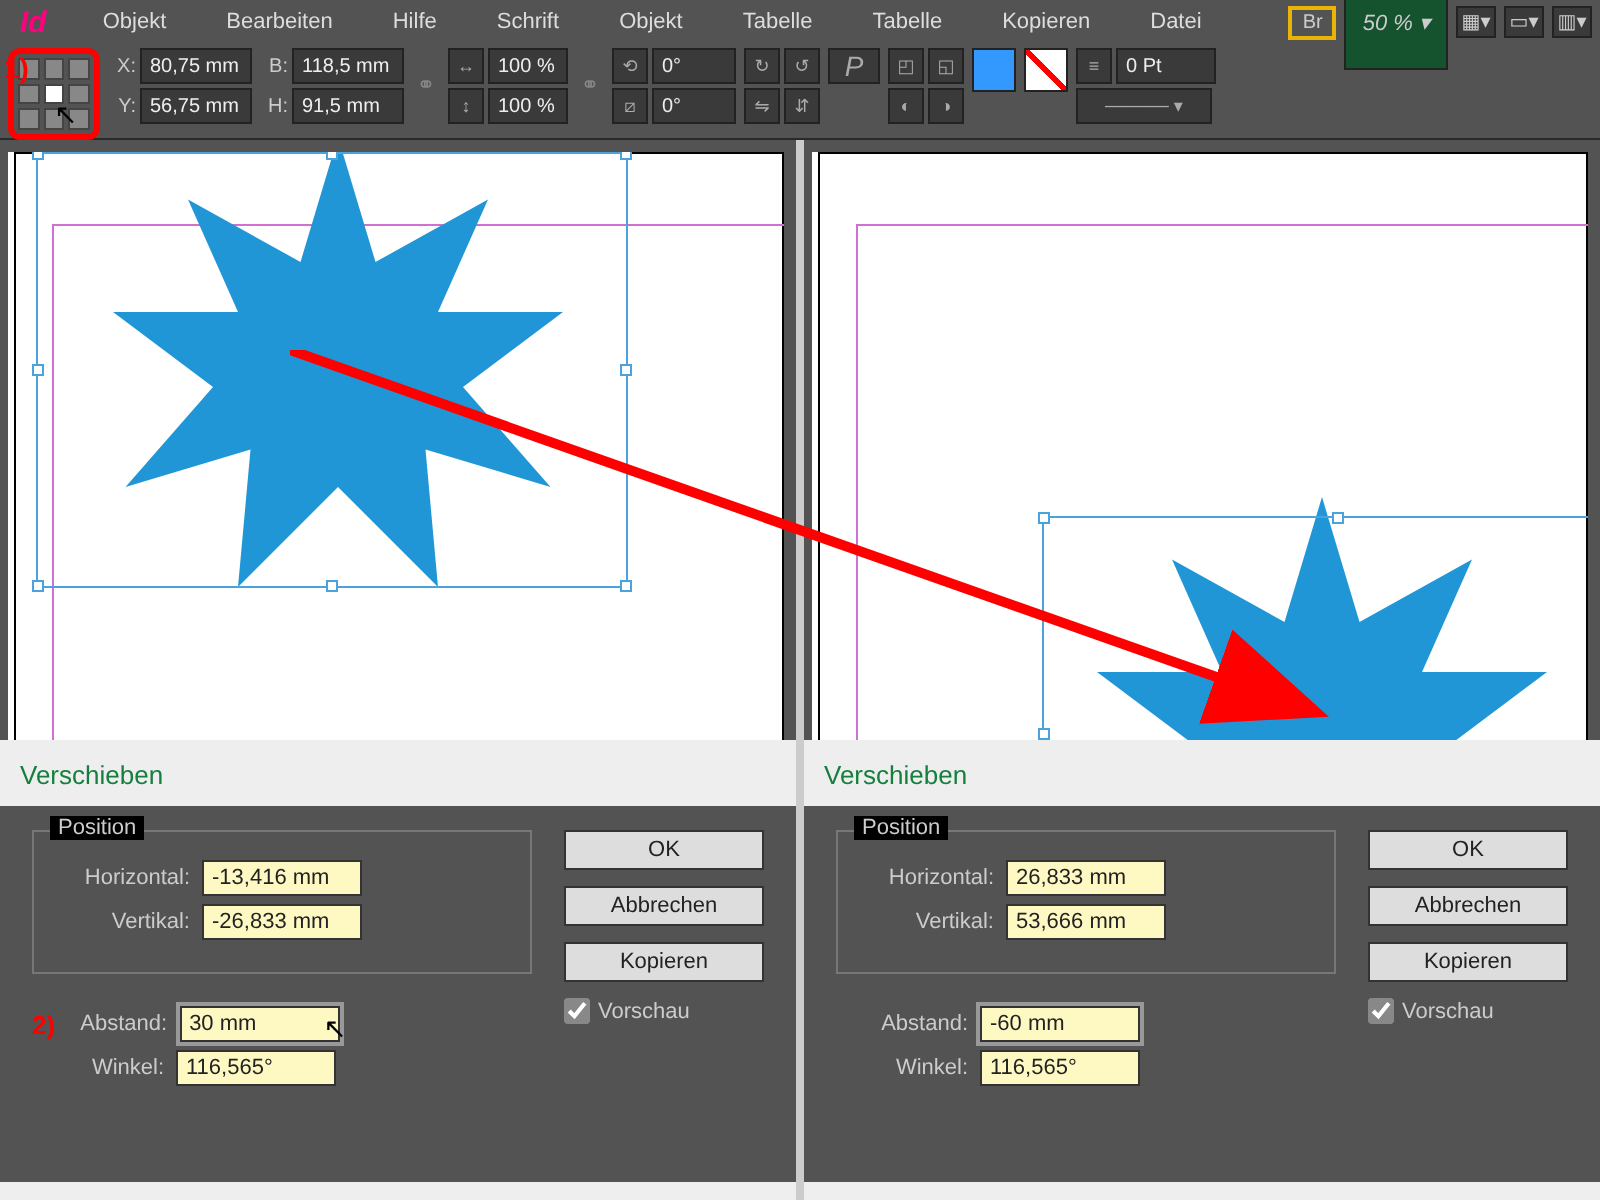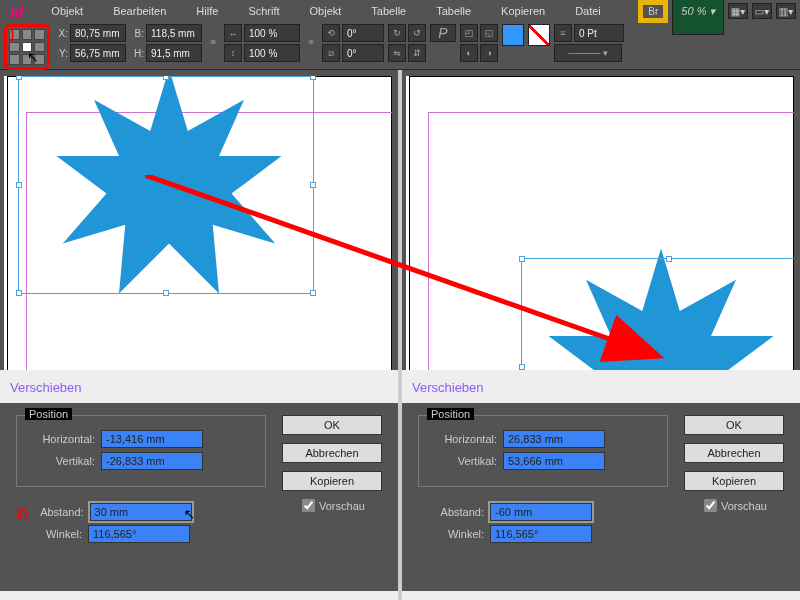--- a/index.html
+++ b/index.html
@@ -2,66 +2,66 @@
 <html><head>
 <meta charset="utf-8">
 <style>
   * { box-sizing: border-box; margin: 0; padding: 0; }
   body { font-family: "Segoe UI", Tahoma, sans-serif; font-size: 11px; background: #535353; color: #ccc; width: 800px; height: 600px; overflow: hidden; position: relative; }
   
   .menubar { background: #535353; display: flex; align-items: center; height: 22px; padding: 0 4px; gap: 14px; }
   .app-logo { color: #ff007f; font-size: 15px; font-weight: bold; font-style: italic; padding: 0 6px; }
   .menu-item { padding: 2px 8px; color: #ddd; cursor: default; }
   .menubar-right { margin-left: auto; display: flex; gap: 4px; align-items: center; }
-  .br-badge { border: 5px solid #eab308; padding: 1px 5px; font-size: 10px; }
+  .br-badge { border: 2px solid #eab308; padding: 1px 5px; font-size: 10px; }
   .zoom-display { background: #14532d; padding: 16px 8px; border: 1px solid #222; font-style: italic; }
   .menubar-icon { width: 20px; height: 16px; background: #3a3a3a; border: 1px solid #222; display: flex; align-items: center; justify-content: center; font-size: 10px; }
   
   .control-bar { background: #535353; display: flex; align-items: flex-start; height: 48px; padding: 2px 4px; gap: 4px; border-bottom: 1px solid #2a2a2a; }
   .ref-point-box { border: 3px solid #ff0000; border-radius: 6px; padding: 2px; background: #535353; position: relative; }
   .ref-point { width: 36px; height: 36px; display: grid; grid-template-columns: repeat(3,1fr); grid-template-rows: repeat(3,1fr); gap: 2px; background: #535353; }
   .ref-point span { background: #888; border: 1px solid #444; }
   .ref-point span.active { background: #fff; }
   .control-col { display: flex; flex-direction: column; gap: 2px; }
   .control-row { display: flex; align-items: center; gap: 2px; }
   .ctrl-label { font-size: 10px; color: #ccc; width: 14px; text-align: right; }
   .ctrl-input { background: #3a3a3a; color: #eee; border: 1px solid #222; padding: 1px 4px; font-size: 10px; width: 56px; height: 18px; }
-  .ctrl-input.spinner { width: 56px; }
+  .ctrl-input.spinner { width: 40px; }
   .link-icon { width: 14px; height: 36px; display: flex; align-items: center; justify-content: center; color: #888; }
   .ctrl-icon { width: 18px; height: 18px; background: #3a3a3a; border: 1px solid #222; display: flex; align-items: center; justify-content: center; font-size: 9px; color: #aaa; }
   .ctrl-icon.wide { width: 26px; }
   .color-swatch { width: 22px; height: 22px; background: #3399ff; border: 1px solid #222; }
   .none-swatch { width: 22px; height: 22px; background: #fff; border: 1px solid #222; position: relative; }
   .none-swatch::after { content: ''; position: absolute; left: 0; bottom: 0; right: 0; top: 0; background: linear-gradient(to top right, transparent 45%, red 45%, red 55%, transparent 55%); }
   
   .canvas-area { display: flex; height: 300px; background: #535353; }
   .canvas { flex: 1; background: #fff; position: relative; margin: 6px 6px 0 4px; overflow: hidden; }
   .page-edge { position: absolute; border: 1px solid #000; }
   .margin-guide { position: absolute; border: 1px solid #d070d0; }
   .selection { position: absolute; border: 1px solid #4aa3df; }
   .handle { position: absolute; width: 6px; height: 6px; background: #fff; border: 1px solid #4aa3df; }
   .star { position: absolute; }
   
   .annotation-1 { position: absolute; left: 2px; top: 26px; color: #ff0000; font-weight: bold; font-size: 14px; z-index: 10; }
   .annotation-arrow { position: absolute; z-index: 5; pointer-events: none; }
   
   .dialogs-row { display: flex; height: 232px; }
   .dialog-panel { flex: 1; background: #eee; padding-top: 6px; position: relative; }
-  .dialog-title { color: #8b5cf6; font-size: 13px; padding: 4px 10px; background: transparent; }
+  .dialog-title { color: #15803d; font-size: 13px; padding: 4px 10px; background: transparent; }
   .dialog-body { background: #535353; margin: 4px 0 0 0; padding: 12px 16px; color: #ccc; display: flex; gap: 16px; height: 188px; }
   .dialog-left { flex: 1; }
   .fieldset { border: 1px solid #777; padding: 10px 12px 12px 12px; position: relative; }
   .fieldset-label { position: absolute; top: -8px; left: 8px; background: #000000; padding: 0 4px; font-size: 11px; }
   .field-row { display: flex; align-items: center; gap: 6px; margin: 4px 0; }
   .field-label { width: 66px; text-align: right; font-size: 11px; }
-  .field-input { background: #3b82f6; color: #222; border: 1px solid #333; padding: 2px 4px; font-size: 11px; width: 102px; height: 18px; }
+  .field-input { background: #fef9c3; color: #222; border: 1px solid #333; padding: 2px 4px; font-size: 11px; width: 80px; height: 18px; }
   .field-input.highlighted { outline: 2px solid #999; }
   .dialog-right { width: 100px; display: flex; flex-direction: column; gap: 8px; align-items: stretch; }
   .btn { background: #ddd; color: #222; border: 1px solid #333; padding: 3px 0; font-size: 11px; text-align: center; }
-  .checkbox-row { display: flex; align-items: center; gap: 4px; font-size: 11px; margin-left: 20px; }
+  .checkbox-row { display: flex; align-items: center; gap: 4px; font-size: 11px; }
   .checkbox-row input { accent-color: #888; }
   .annotation-2 { color: #ff0000; font-weight: bold; font-size: 13px; margin-right: 2px; }
   .cursor-img { position: absolute; font-size: 14px; color: #000; pointer-events: none; }
   .divider-v { width: 4px; background: #ccc; }
 </style>
 </head>
 <body>
 
 <div class="menubar">
   <span class="app-logo">Id</span>

